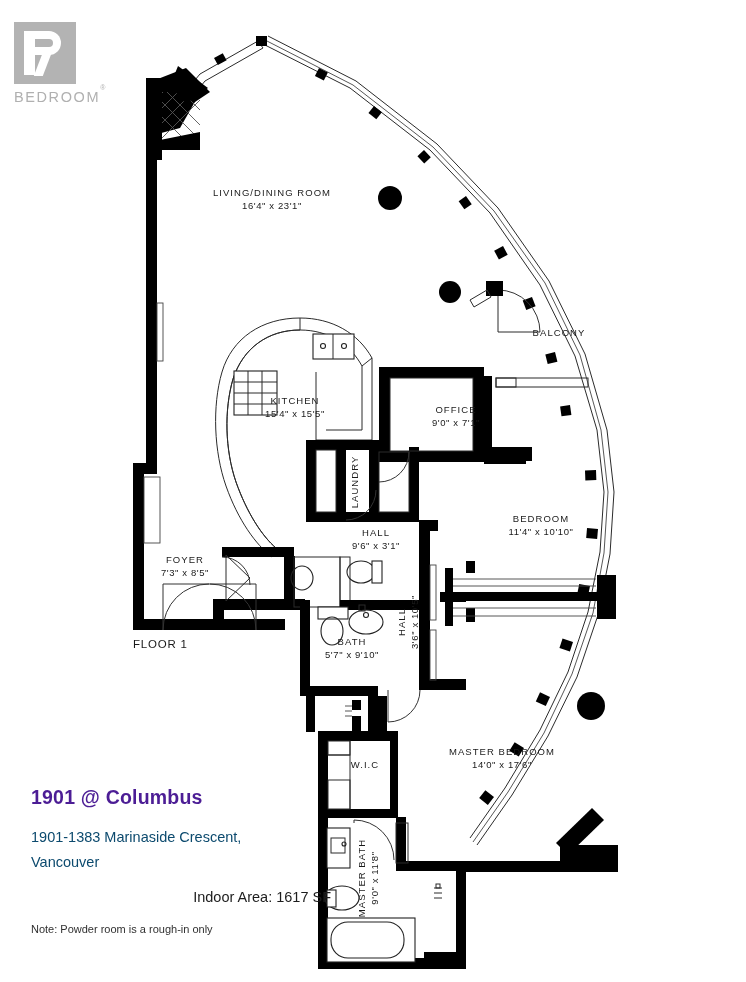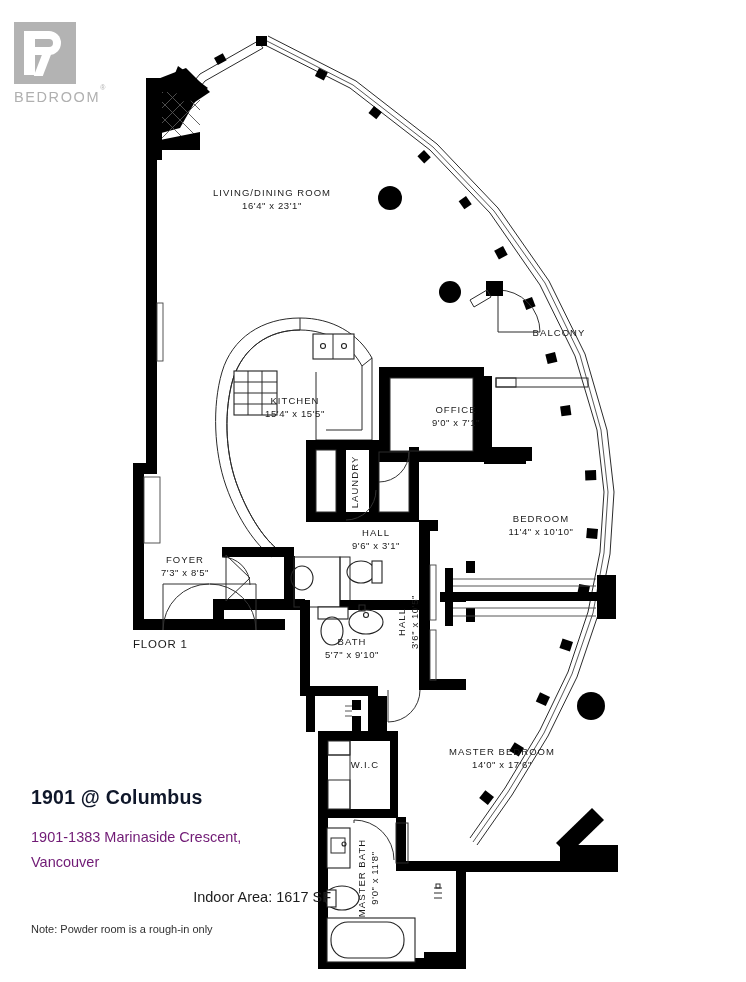--- a/index.html
+++ b/index.html
@@ -56,24 +56,24 @@
   }
 
   
   #info-block {
     position: absolute; left: 31px; top: 786px;
     width: 300px;
     color: #202020;
   }
   #info-title {
     font-size: 19.5px; font-weight: bold; letter-spacing: .2px;
-    margin: 0 0 16px 0; color: #0f172a;
+    margin: 0 0 16px 0; color: #4c1d95;
   }
   #info-address {
-    font-size: 14.5px; line-height: 25px; margin: 0 0 14px 0; color: #701a75;
+    font-size: 14.5px; line-height: 25px; margin: 0 0 14px 0; color: #0c4a6e;
     max-width: 250px;
   }
   #info-area {
     font-size: 14.5px; margin: 0 0 18px 0; color: #1d1d1d; text-align: right;
   }
   #info-note {
     font-size: 11px; color: #303030; margin: 0;
   }
 
   

